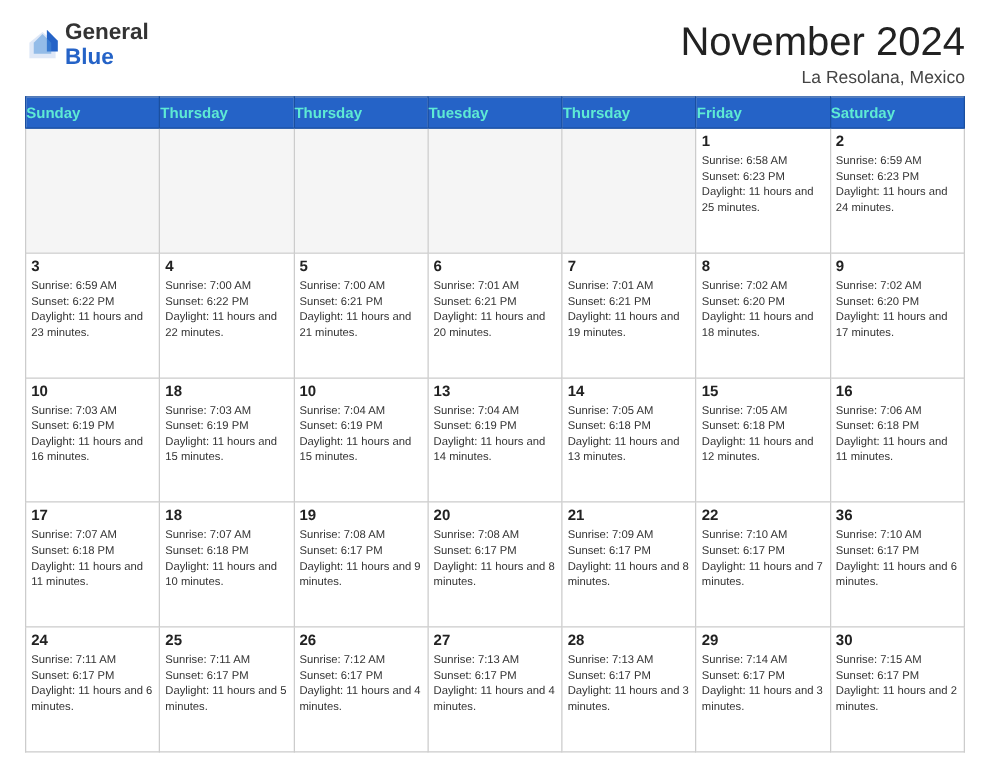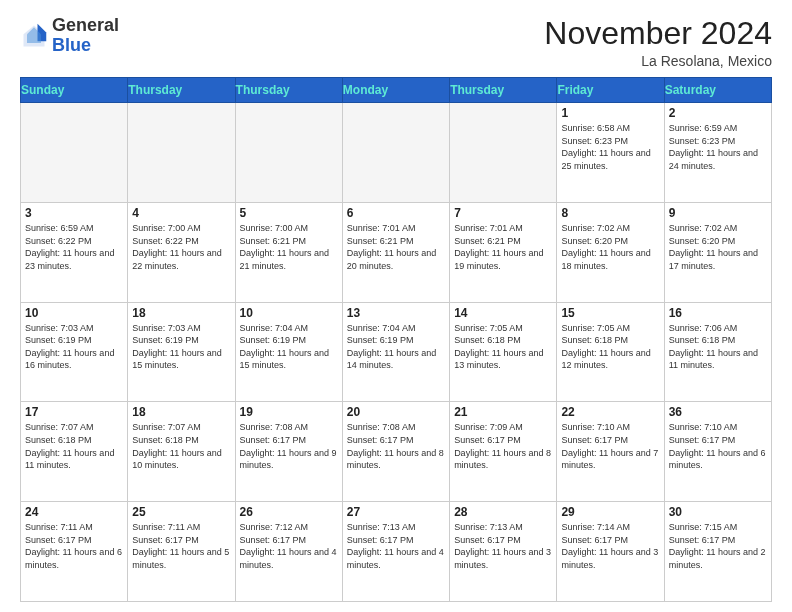--- a/index.html
+++ b/index.html
@@ -116,21 +116,21 @@
       <div class="location">La Resolana, Mexico</div>
     </div>
   </div>
 
   <table class="calendar">
     <thead>
       <tr>
       <th>Sunday</th>
           <th>Thursday</th>
           <th>Thursday</th>
-          <th>Monday</th>
+          <th>Tuesday</th>
           <th>Thursday</th>
           <th>Friday</th>
           <th>Saturday</th>
         </tr>
     </thead>
     <tbody id="calendar-body">
     <tr>
           <td class="empty"></td>
           <td class="empty"></td>
           <td class="empty"></td>

